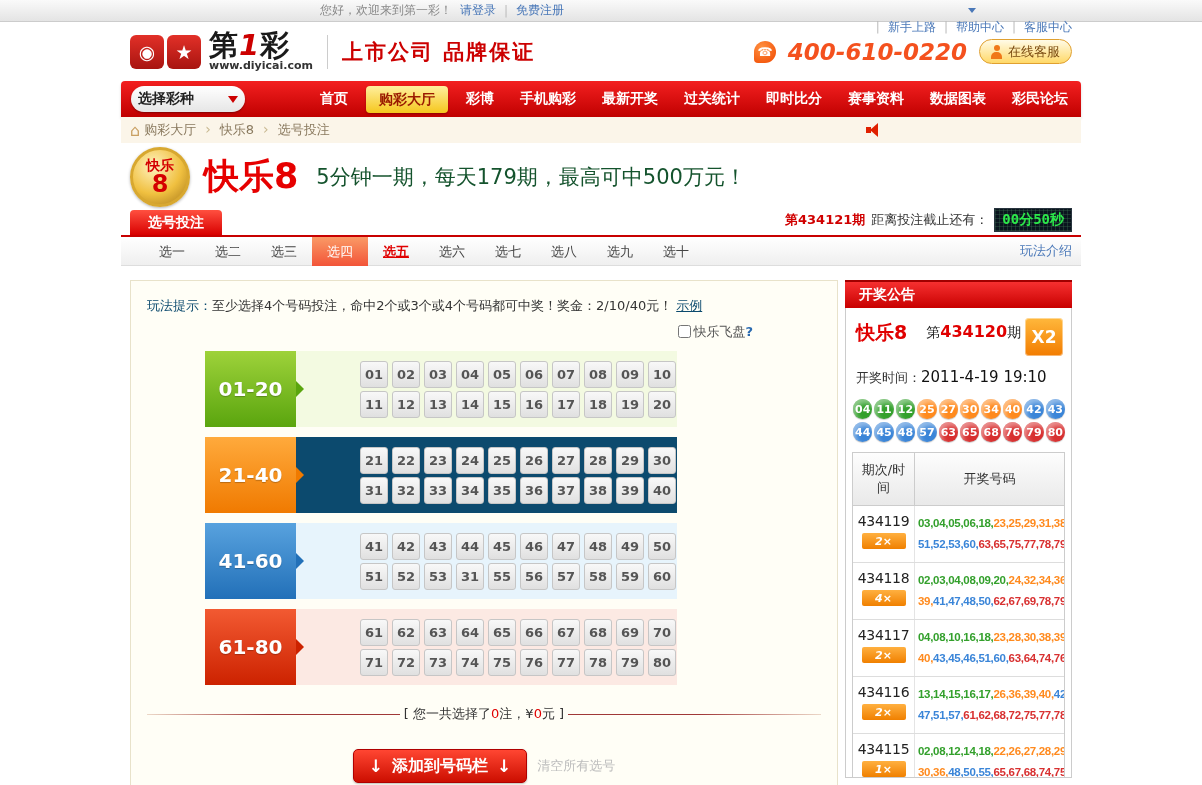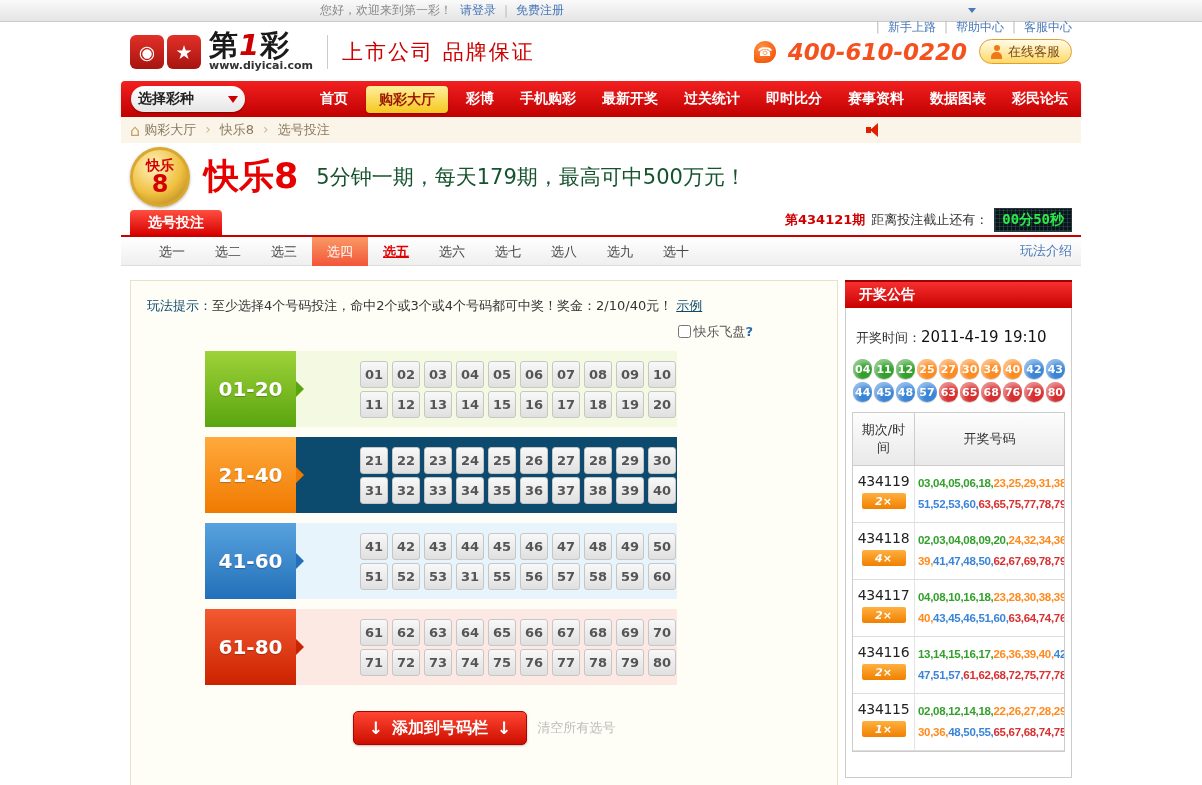--- a/index.html
+++ b/index.html
@@ -21,21 +21,21 @@
   
   .header { height:59px; }
   .header .content { display:flex; align-items:center; height:100%; padding:0 9px; }
   .logo { display:flex; align-items:center; cursor:pointer; }
   .logo-sq { width:34px; height:34px; border-radius:6px; background:linear-gradient(#e23028,#a81410); color:#fff; font-size:19px; display:flex; align-items:center; justify-content:center; margin-right:3px; }
   .logo-txt { display:flex; flex-direction:column; margin-left:5px; }
   .logo-name { font-size:29px; font-weight:bold; color:#1a1a1a; line-height:28px; letter-spacing:1px; }
   .logo-name .one { color:#cc0000; font-style:italic; }
   .logo-url { font-size:11px; font-weight:bold; color:#333; }
   .hdr-divider { width:1px; height:34px; background:#ccc; margin:0 14px; }
-  .slogan { font-size:21px; font-weight:normal; color:#cc0000; letter-spacing:2px; }
+  .slogan { font-size:21px; font-weight:bold; color:#cc0000; letter-spacing:2px; }
   .hdr-right { margin-left:auto; display:flex; align-items:center; gap:12px; }
   .phone-icon { width:22px; height:22px; border-radius:50% 50% 50% 4px; background:radial-gradient(circle at 35% 30%,#ff9040,#f04800); color:#fff; font-size:12px; display:flex; align-items:center; justify-content:center; }
   .phone-num { font-size:23px; font-weight:bold; font-style:italic; color:#f4511e; }
   .service-btn { height:25px; padding:0 11px; border:1px solid #e0a030; border-radius:13px; background:linear-gradient(#fffbe8,#ffd968); display:flex; align-items:center; gap:6px; font-size:13px; color:#7a4a10; cursor:pointer; }
   .person-icon { width:11px; height:14px; position:relative; }
   .person-icon::before { content:""; position:absolute; top:0; left:2.5px; width:6px; height:6px; border-radius:50%; background:#f07818; }
   .person-icon::after { content:""; position:absolute; bottom:0; left:0; width:11px; height:7px; border-radius:5px 5px 0 0; background:#f07818; }
 
   
   .navbar-wrap { }
@@ -371,33 +371,41 @@
                 <span class="num-cell">75</span>
                 <span class="num-cell">76</span>
                 <span class="num-cell">77</span>
                 <span class="num-cell">78</span>
                 <span class="num-cell">79</span>
                 <span class="num-cell">80</span>
               </div>
             </div>
           </div>
         </div>
+      <div class="summary-divider">
+        <span class="summary-text"><span>[ 您一共选择了</span><span class="red-num">0</span><span>注，¥</span><span class="red-num">0</span><span>元 ]</span></span>
+      </div>
       <div class="action-row">
         <div class="add-btn">
           <span class="down-arrow"></span>
           <span>添加到号码栏</span>
           <span class="down-arrow"></span>
         </div>
         <span class="clear-link">清空所有选号</span>
       </div>
     </div>
 
     <div class="sidebar">
       <div class="sb-header">开奖公告</div>
       <div class="sb-body">
+        <div class="draw-info">
+          <span class="sb-game">快乐8</span>
+          <span class="sb-period"><span>第</span><span class="pnum">434120</span><span>期</span></span>
+          <span class="x2-btn">X2</span>
+        </div>
         <div class="draw-time">
           <span>开奖时间：</span><span class="dt-val">2011-4-19 19:10</span>
         </div>
         <div>
             <div class="balls">
               <span class="ball" style="background: rgb(51, 160, 44);">04</span>
               <span class="ball" style="background: rgb(51, 160, 44);">11</span>
               <span class="ball" style="background: rgb(51, 160, 44);">12</span>
               <span class="ball" style="background: rgb(255, 138, 30);">25</span>
               <span class="ball" style="background: rgb(255, 138, 30);">27</span>

